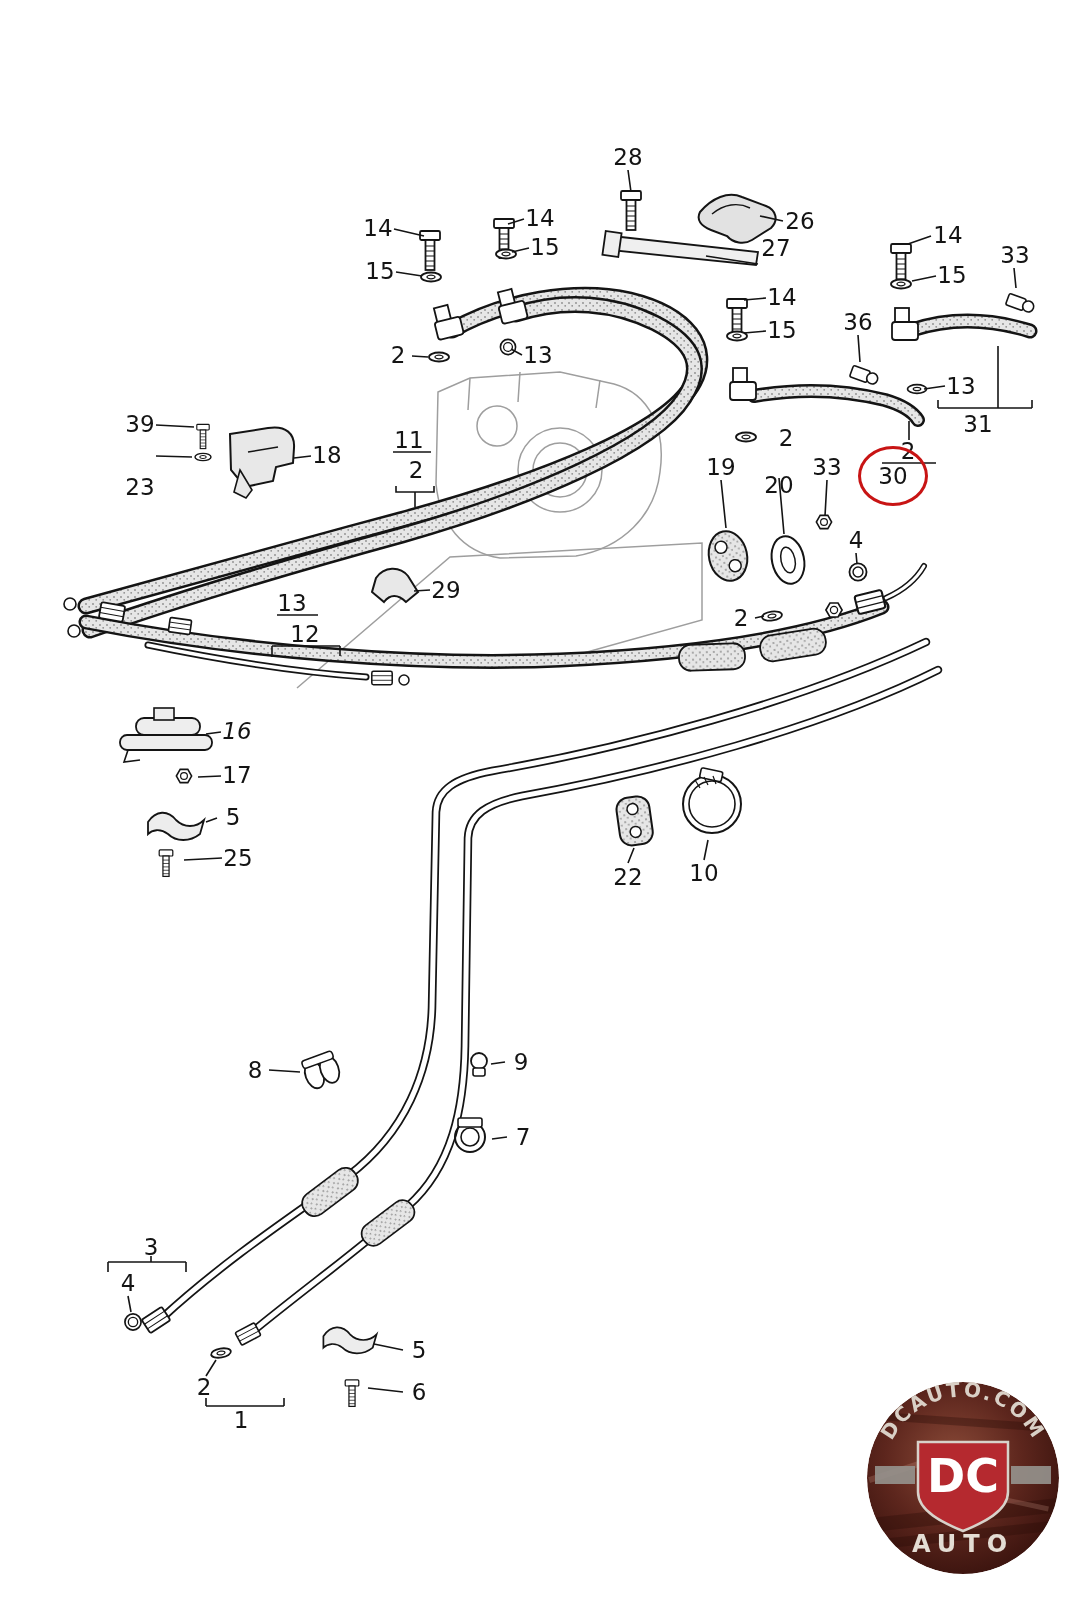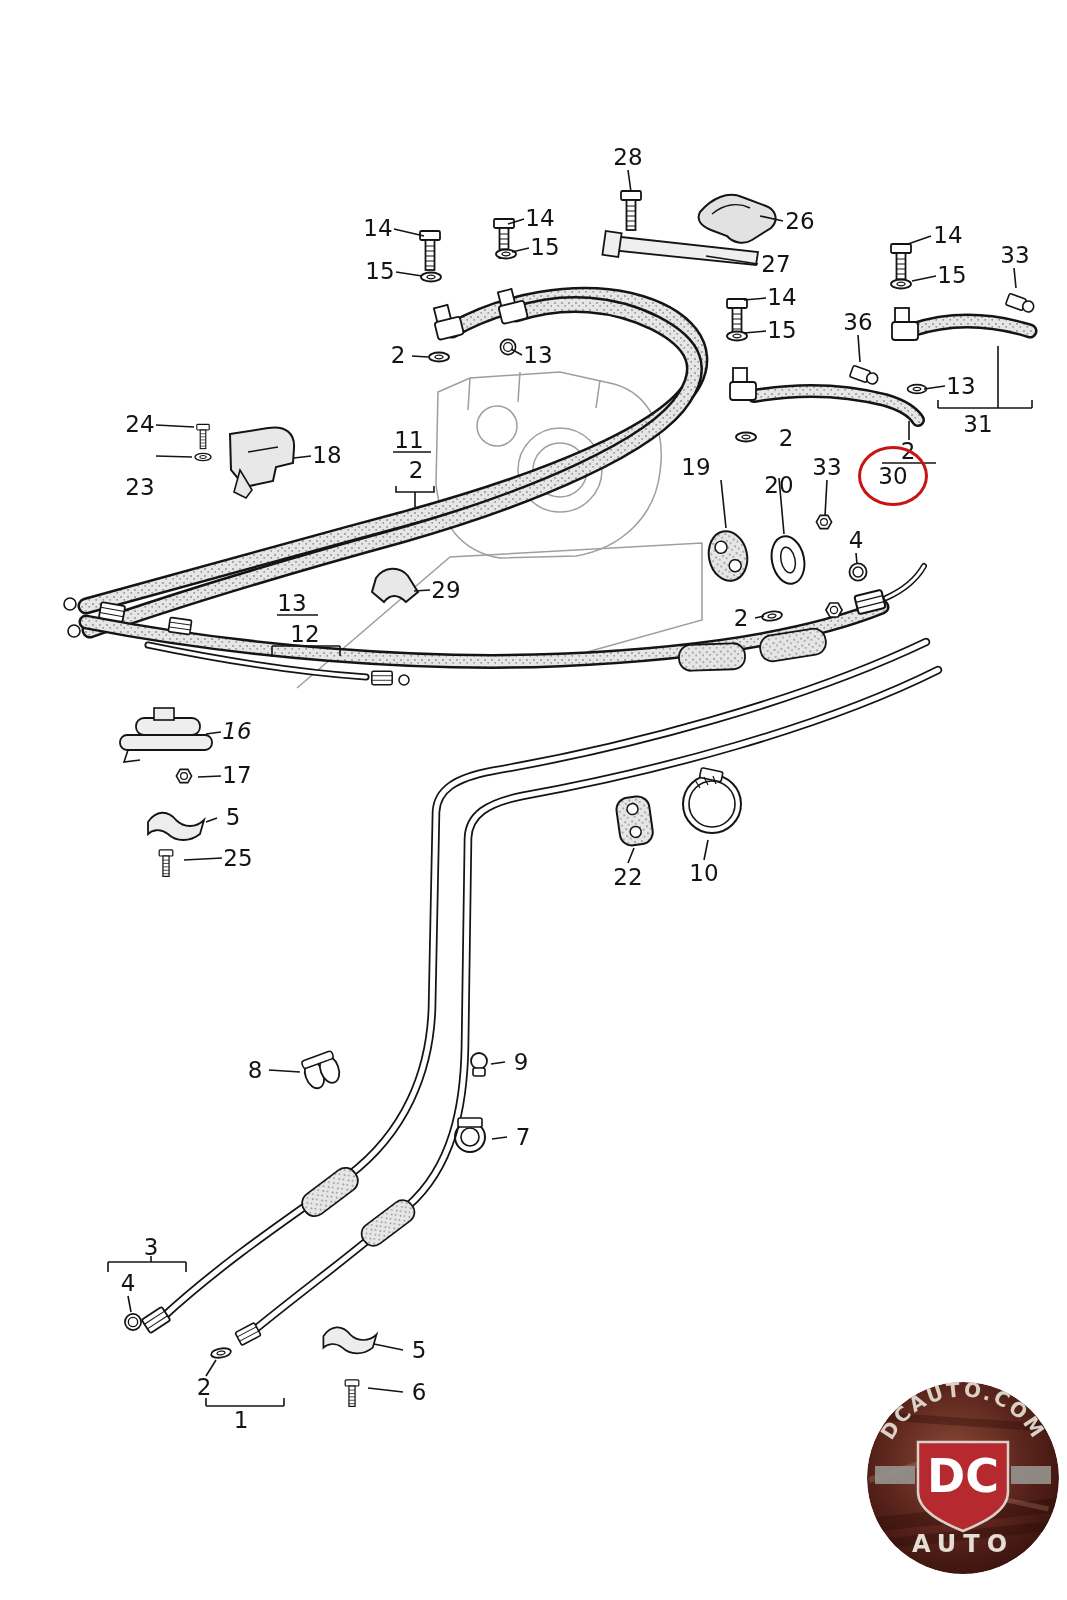--- a/index.html
+++ b/index.html
@@ -267,37 +267,37 @@
   </svg>
 
   <div class="callout-layer">
       <div class="callout" style="left: 628px; top: 157px;">28</div>
       <div class="callout" style="left: 540px; top: 218px;">14</div>
       <div class="callout" style="left: 800px; top: 221px;">26</div>
       <div class="callout" style="left: 378px; top: 228px;">14</div>
       <div class="callout" style="left: 948px; top: 235px;">14</div>
       <div class="callout" style="left: 545px; top: 247px;">15</div>
       <div class="callout" style="left: 1015px; top: 255px;">33</div>
-      <div class="callout" style="left: 776px; top: 264px;">27</div>
+      <div class="callout" style="left: 776px; top: 248px;">27</div>
       <div class="callout" style="left: 380px; top: 271px;">15</div>
       <div class="callout" style="left: 952px; top: 275px;">15</div>
       <div class="callout" style="left: 782px; top: 297px;">14</div>
       <div class="callout" style="left: 858px; top: 322px;">36</div>
       <div class="callout" style="left: 782px; top: 330px;">15</div>
       <div class="callout" style="left: 398px; top: 355px;">2</div>
       <div class="callout" style="left: 538px; top: 355px;">13</div>
       <div class="callout" style="left: 961px; top: 386px;">13</div>
-      <div class="callout" style="left: 140px; top: 424px;">24</div>
+      <div class="callout" style="left: 140px; top: 424px;">39</div>
       <div class="callout" style="left: 978px; top: 424px;">31</div>
       <div class="callout" style="left: 786px; top: 438px;">2</div>
       <div class="callout" style="left: 409px; top: 440px;">11</div>
       <div class="callout" style="left: 908px; top: 451px;">2</div>
       <div class="callout" style="left: 140px; top: 455px; margin-top: 32px;">23</div>
       <div class="callout" style="left: 327px; top: 455px;">18</div>
-      <div class="callout" style="left: 696px; top: 467px;">19</div>
+      <div class="callout" style="left: 721px; top: 467px;">19</div>
       <div class="callout" style="left: 779px; top: 465px; margin-top: 20px;">20</div>
       <div class="callout" style="left: 827px; top: 467px;">33</div>
       <div class="callout" style="left: 416px; top: 470px;">2</div>
       <div class="callout circled" style="left: 893px; top: 476px;">30</div>
       <div class="callout" style="left: 856px; top: 540px;">4</div>
       <div class="callout" style="left: 446px; top: 590px;">29</div>
       <div class="callout" style="left: 292px; top: 603px;">13</div>
       <div class="callout" style="left: 741px; top: 618px;">2</div>
       <div class="callout" style="left: 305px; top: 634px;">12</div>
       <div class="callout" style="left: 237px; top: 731px; font-style: italic;">16</div>

